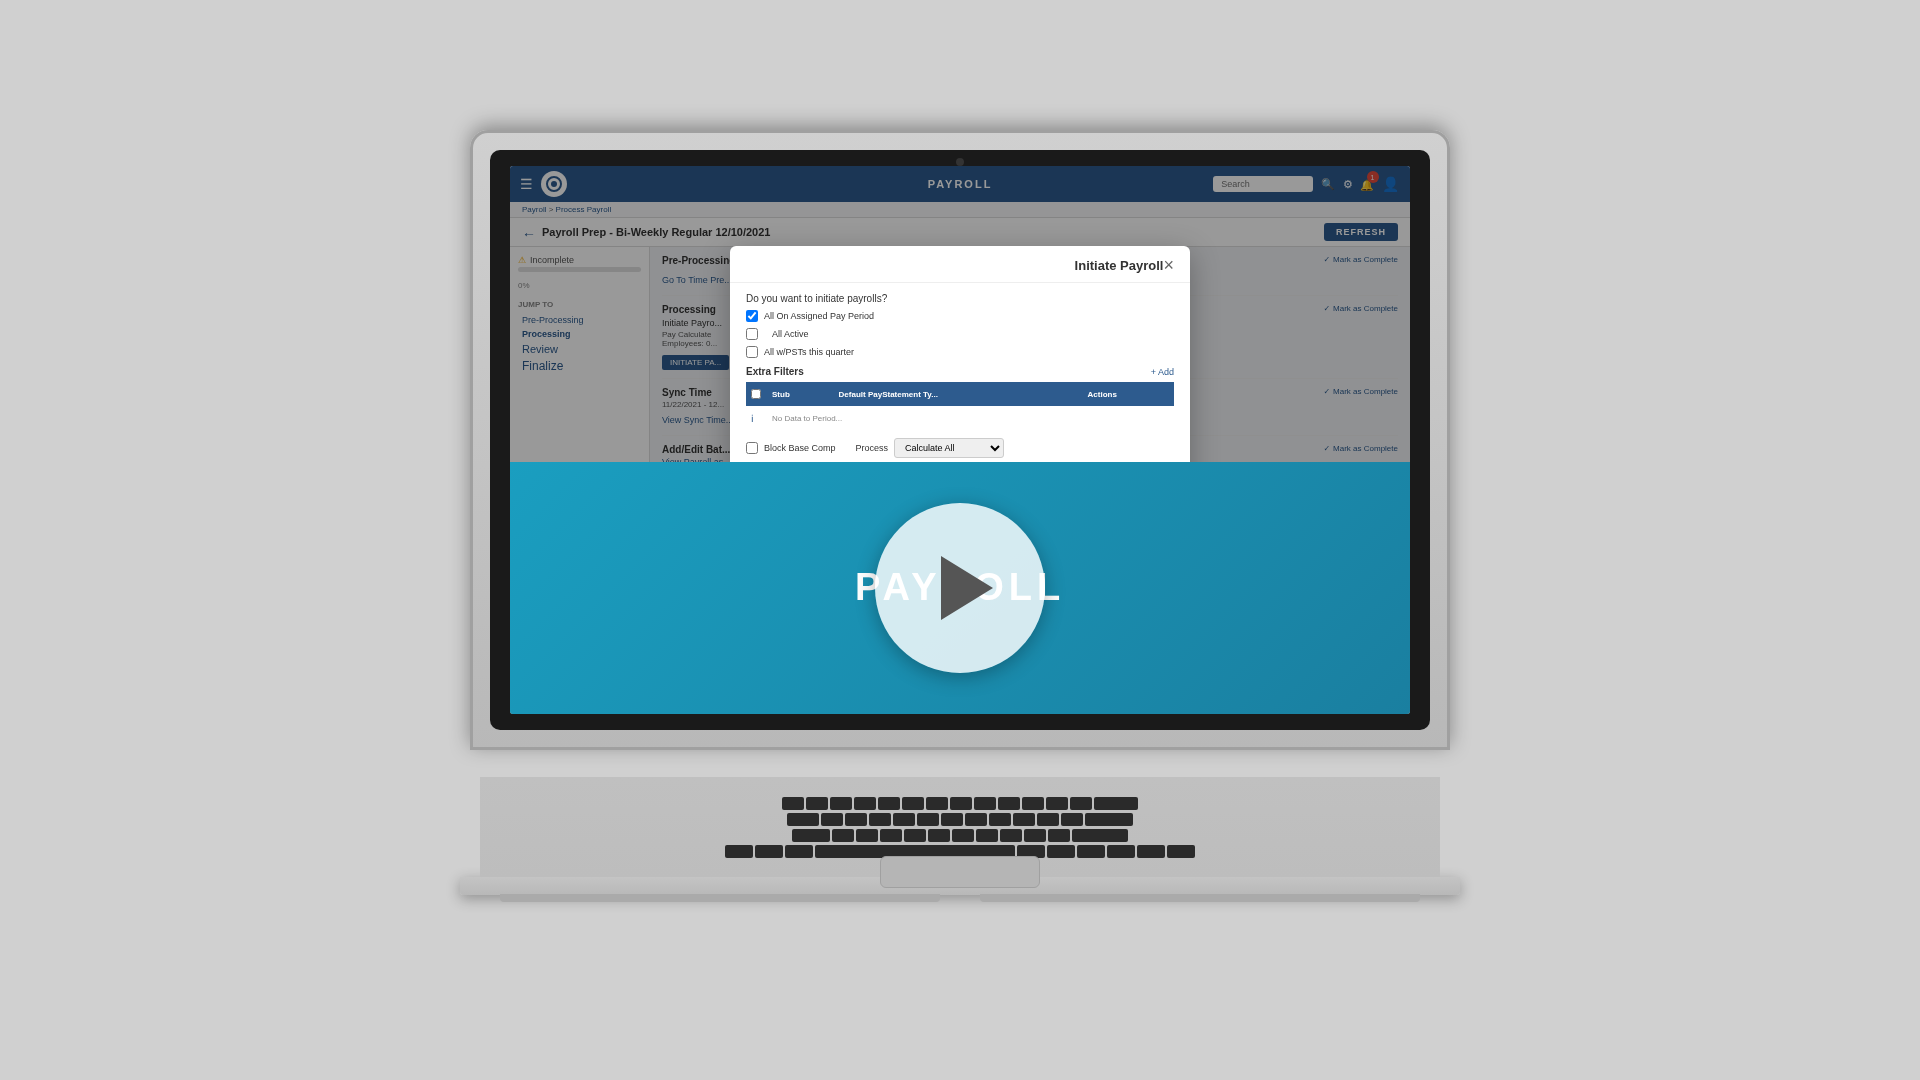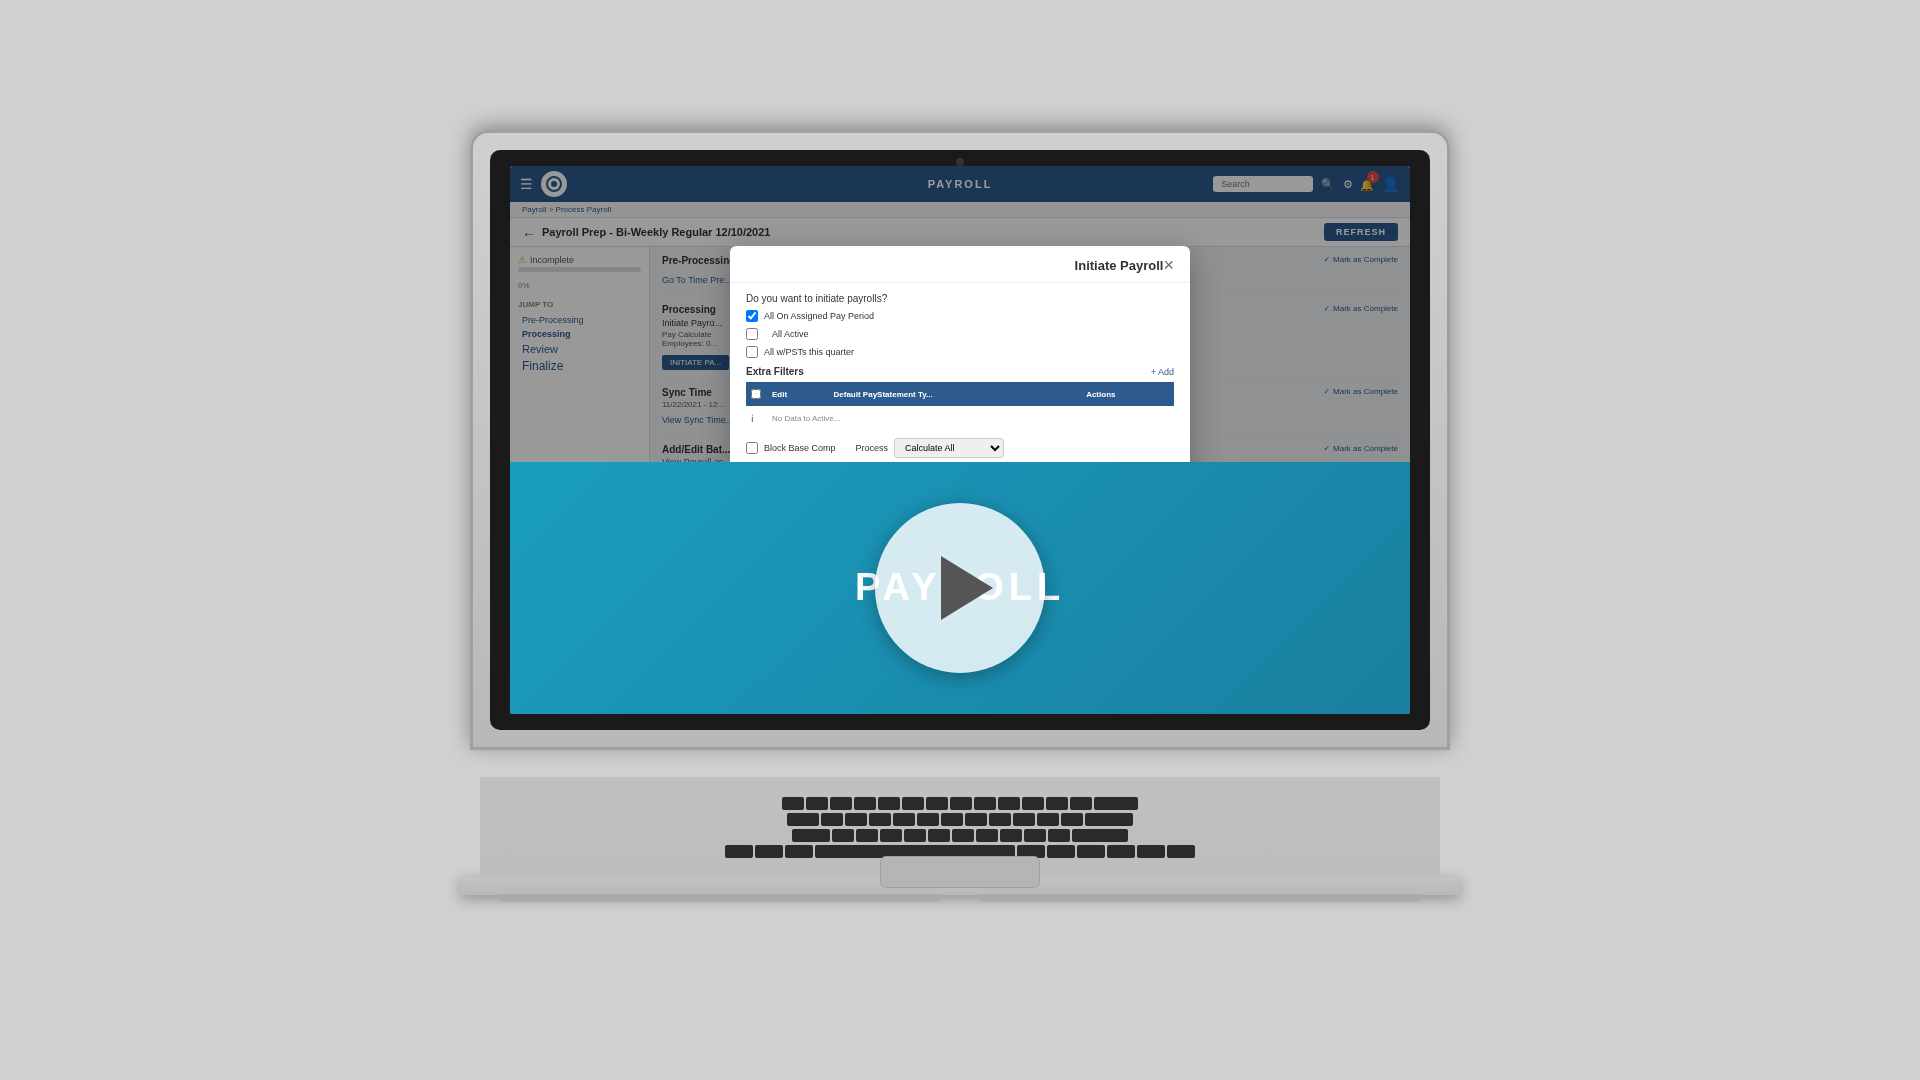--- a/index.html
+++ b/index.html
@@ -202,29 +202,29 @@
                   <span style="font-size:10px;font-weight:bold;color:#333;">Extra Filters</span>
                   <span style="font-size:9px;color:#2d5b8e;cursor:pointer;">+ Add</span>
                 </div>
 
                 <table style="width:100%;border-collapse:collapse;margin-bottom:8px;">
                   <thead>
                     <tr>
                       <th style="background:#2d5b8e;padding:3px 5px;width:20px;">
                         <input type="checkbox" style="width: 10px; height: 10px;">
                       </th>
-                      <th style="background:#2d5b8e;color:white;font-size:8px;padding:4px 6px;text-align:left;">Edit</th>
+                      <th style="background:#2d5b8e;color:white;font-size:8px;padding:4px 6px;text-align:left;">Stub</th>
                       <th style="background:#2d5b8e;color:white;font-size:8px;padding:4px 6px;text-align:left;">Default PayStatement Ty...</th>
                       <th style="background:#2d5b8e;color:white;font-size:8px;padding:4px 6px;text-align:left;">Actions</th>
                     </tr>
                   </thead>
                   <tbody>
                     <tr>
                       <td style="padding:5px;color:#2d5b8e;font-size:10px;">ℹ</td>
-                      <td style="font-size:8px;color:#888;padding:5px 6px;" colspan="3">No Data to Active...</td>
+                      <td style="font-size:8px;color:#888;padding:5px 6px;" colspan="3">No Data to Period...</td>
                     </tr>
                   </tbody>
                 </table>
 
                 <div style="display:flex;align-items:center;gap:20px;margin-bottom:8px;">
                   <div style="display:flex;align-items:center;gap:6px;">
                     <input type="checkbox" style="width: 12px; height: 12px;">
                     <span style="font-size:9px;color:#333;">Block Base Comp</span>
                   </div>
                   <div style="display:flex;align-items:center;gap:6px;">

